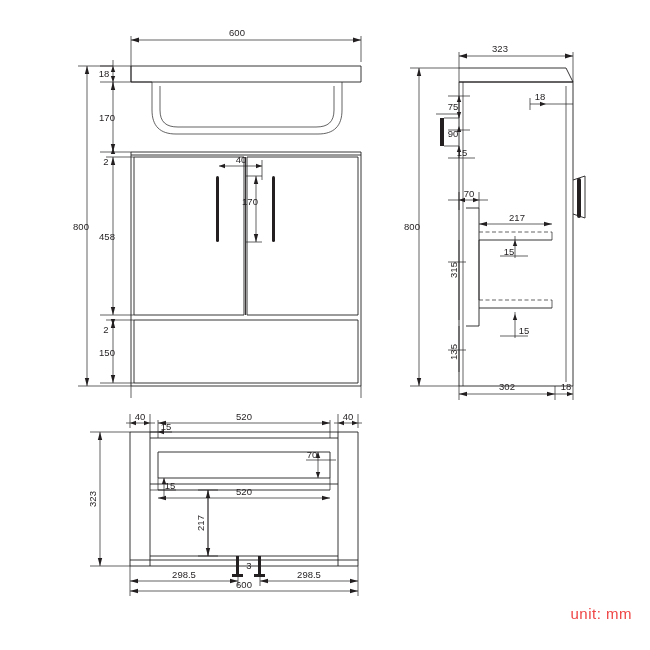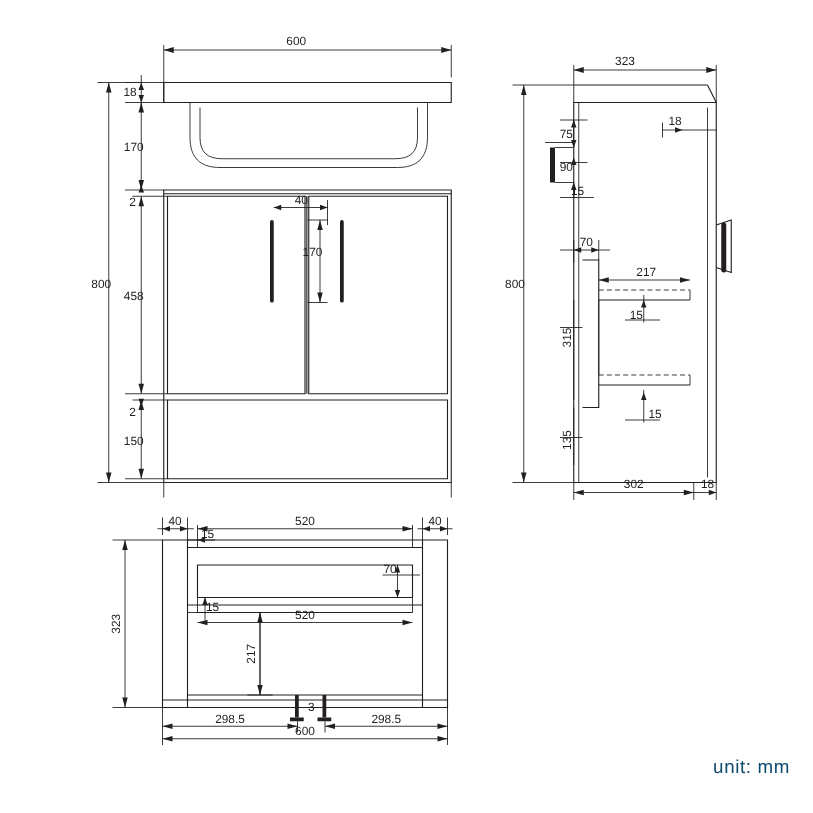--- a/index.html
+++ b/index.html
@@ -55,21 +55,21 @@
   .lbl-v {
     font-family: "Liberation Sans", sans-serif;
     font-size: 9.5px;
     fill: #231f20;
   }
   .unit {
     position: absolute;
     right: 18px;
     bottom: 28px;
     font-size: 15px;
-    color: #0c4a6e;
+    color: #ef4444;
     letter-spacing: 0.5px;
     margin-top: 10px;
   }
 </style>
 </head>
 <body>
 
 <div id="stage">
 
   <svg id="drawing" viewBox="0 0 650 650">

